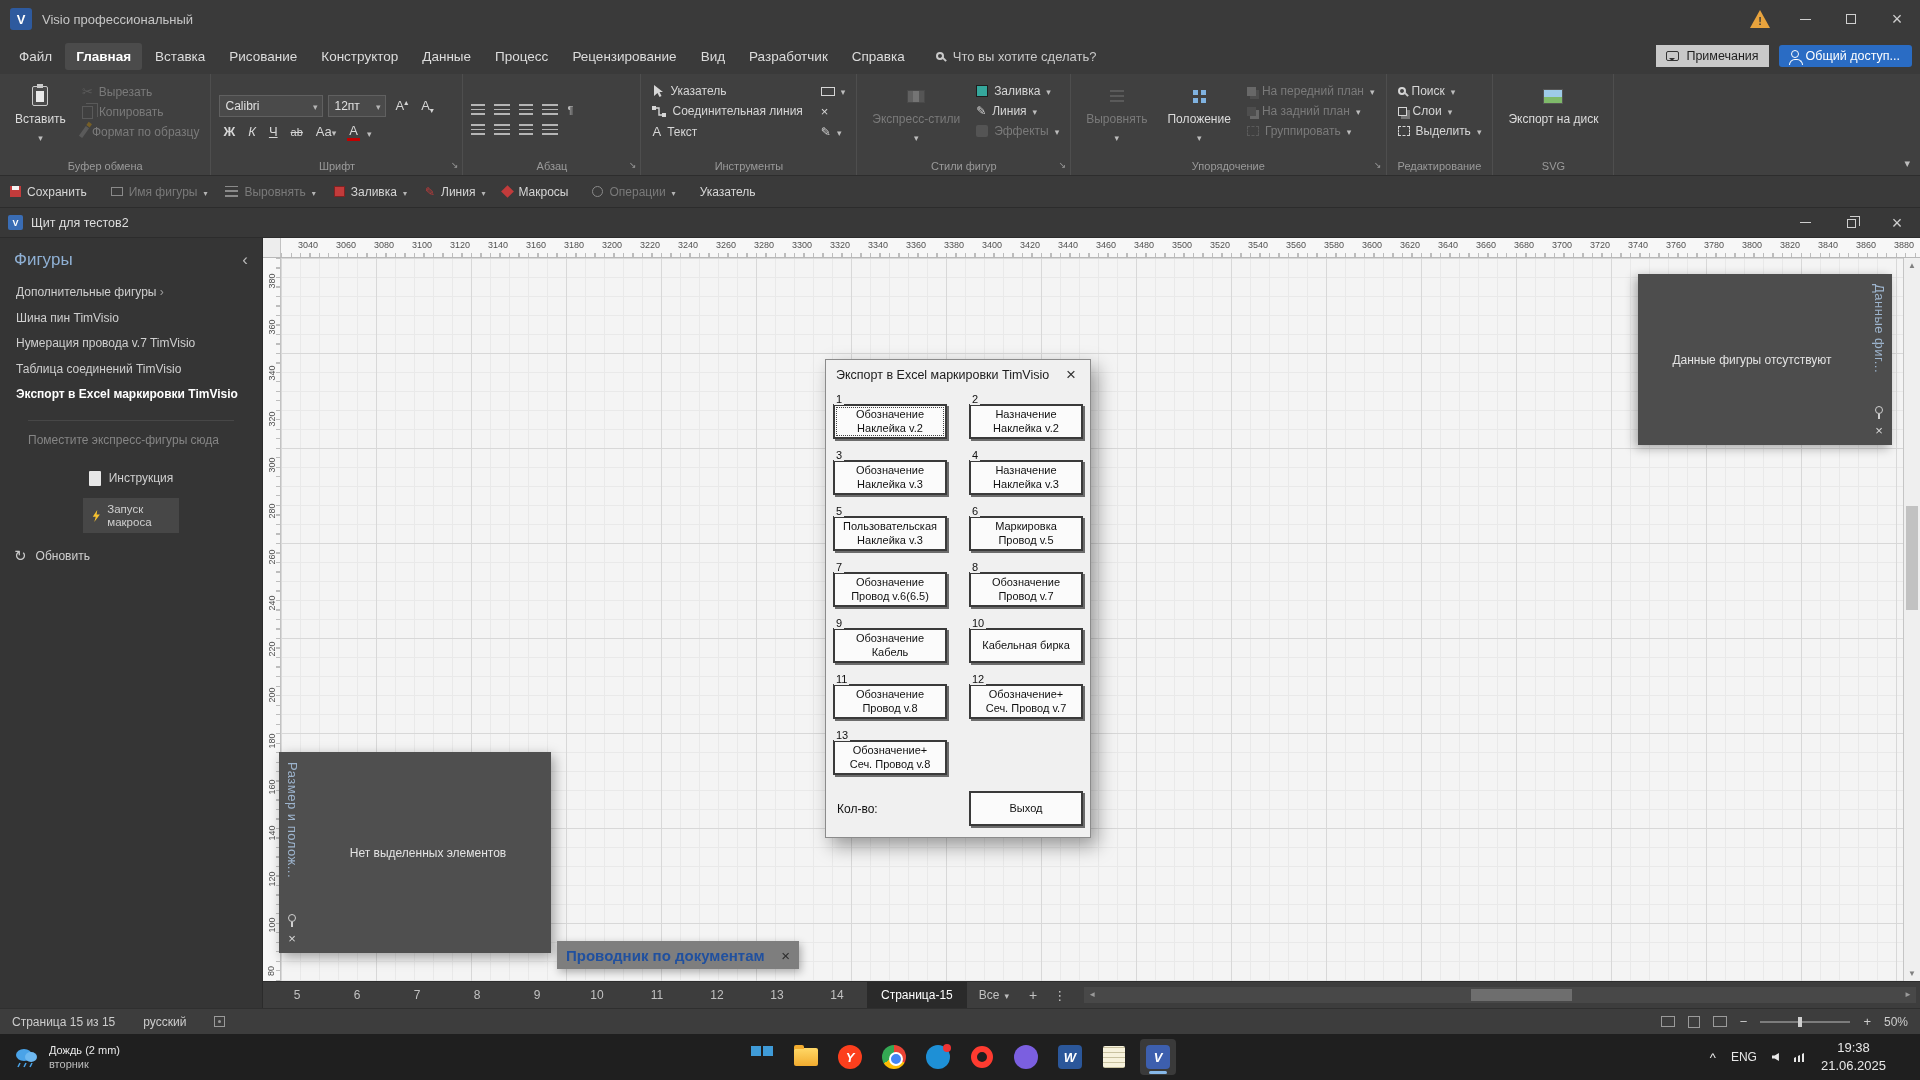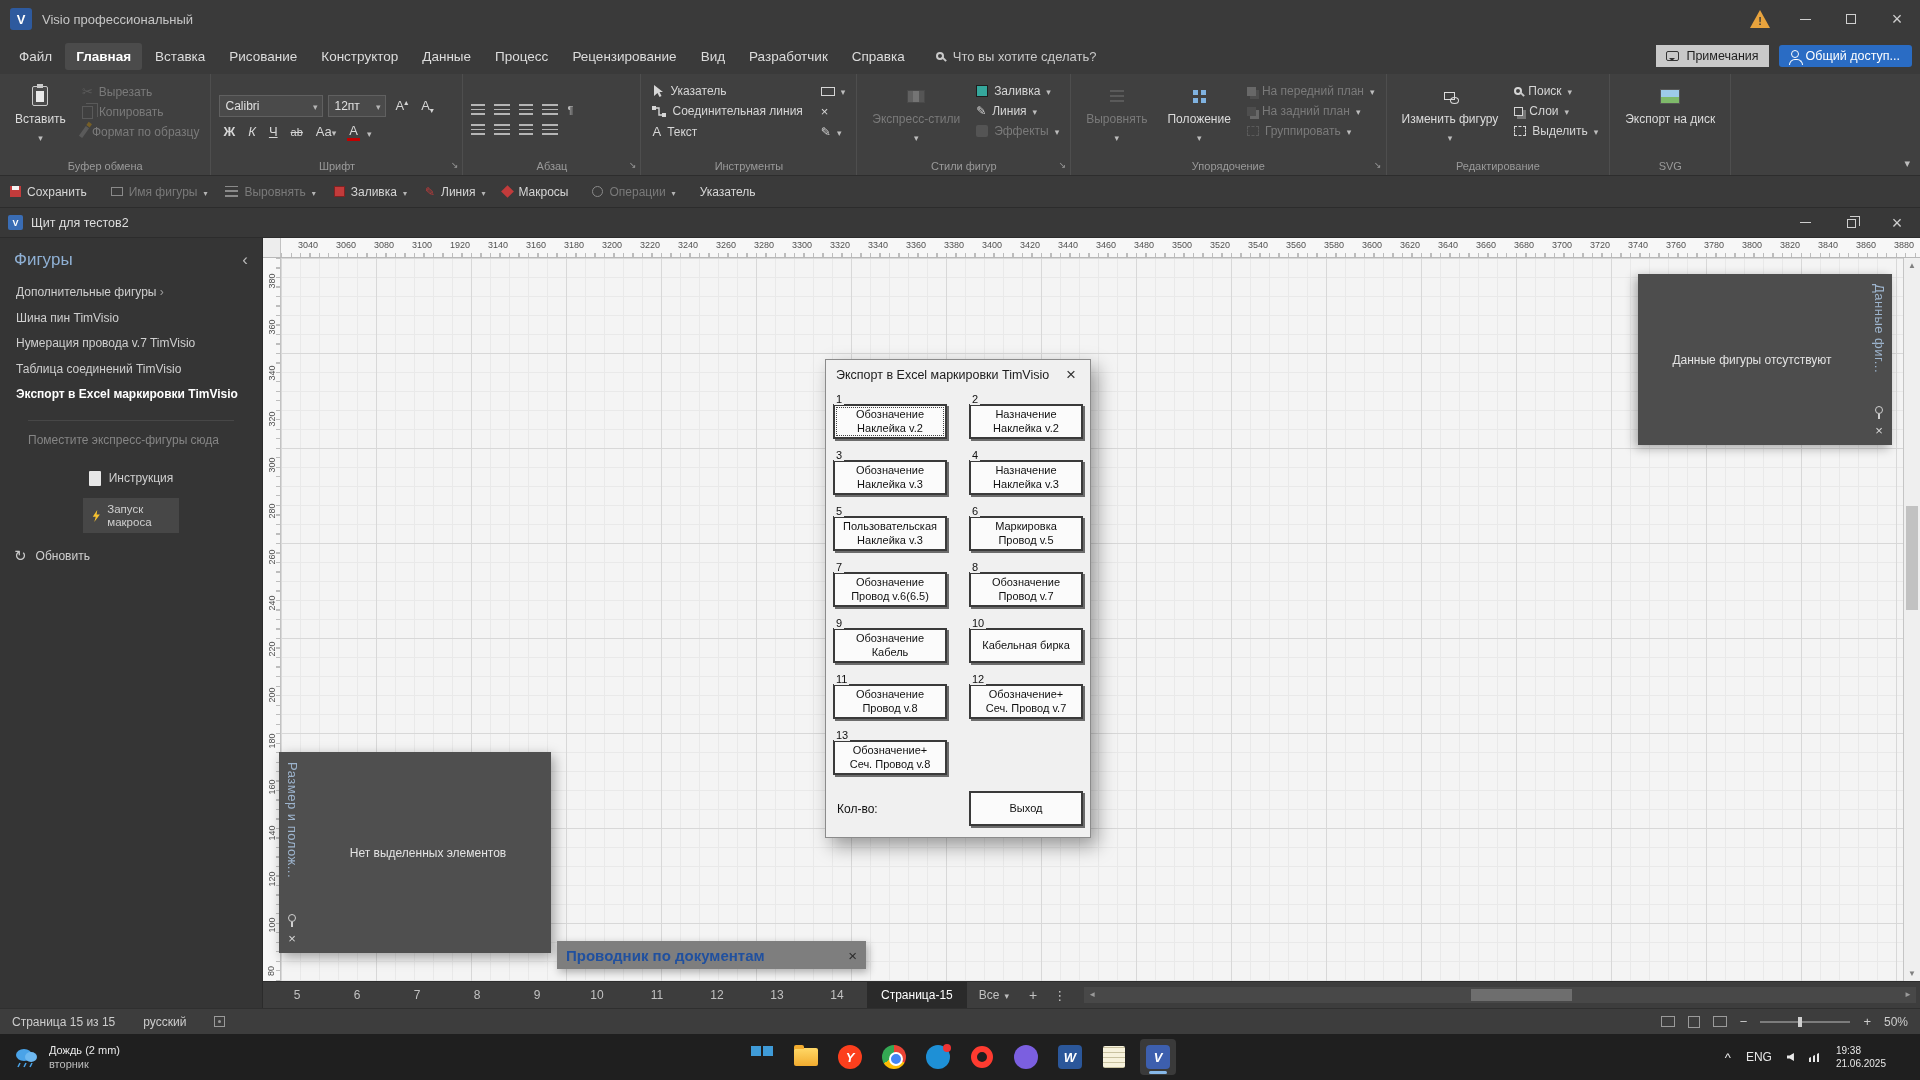--- a/index.html
+++ b/index.html
@@ -163,21 +163,21 @@
 .data-panel{position:absolute;left:1638px;top:36px;width:254px;height:171px;background:#4d4d4d;box-shadow:-3px 3px 10px rgba(0,0,0,.32);z-index:10;display:flex;}
 .dp-content{flex:1;display:flex;align-items:center;justify-content:center;font-size:12px;color:#e3e3e3;padding:0 12px;text-align:left;}
 .panel-side{flex:0 0 26px;position:relative;display:flex;flex-direction:column;align-items:center;padding-top:10px;}
 .vtext{writing-mode:vertical-rl;font-size:13px;color:#9db4cd;letter-spacing:.5px;white-space:nowrap;}
 .panel-icons{position:absolute;bottom:6px;display:flex;flex-direction:column;gap:7px;align-items:center;}
 .i-pin{width:8px;height:8px;border:1.5px solid #d0d0d0;border-radius:50%;position:relative;display:inline-block;}
 .i-pin::after{content:"";position:absolute;left:2px;top:7px;width:1.5px;height:5px;background:#d0d0d0;}
 .i-closesm::before{content:"×";color:#d8d8d8;font-size:13px;line-height:1;}
 .size-panel{position:absolute;left:279px;top:514px;width:272px;height:201px;background:#4f4f4f;box-shadow:3px 4px 12px rgba(0,0,0,.35);display:flex;z-index:10;}
 .sp-content{flex:1;display:flex;align-items:center;justify-content:center;font-size:12px;color:#e3e3e3;text-align:center;padding:0 12px;}
-.doc-explorer{position:absolute;left:557px;top:703px;width:309px;height:28px;background:#7e7e7e;display:flex;align-items:center;padding:0 9px;z-index:11;box-shadow:2px 3px 8px rgba(0,0,0,.3);}
+.doc-explorer{position:absolute;left:557px;top:703px;width:242px;height:28px;background:#7e7e7e;display:flex;align-items:center;padding:0 9px;z-index:11;box-shadow:2px 3px 8px rgba(0,0,0,.3);}
 .de-title{font-size:15px;font-weight:bold;color:#20509f;}
 .de-close{margin-left:auto;background:transparent;border:0;}
 .de-close::before{content:"×";font-size:15px;color:#2c2c2c;}
 
 
 .pagebar{flex:0 0 27px;display:flex;align-items:stretch;background:#3d3d3d;border-top:1px solid #2d2d2d;font-size:12px;color:#c2c2c2;padding-left:4px;}
 .pg-pages{display:flex;}
 .pg-cell{width:60px;display:flex;align-items:center;justify-content:center;}
 .pg-active{background:#2a2a2a;color:#fff;padding:0 14px;display:flex;align-items:center;}
 .pg-all{display:flex;align-items:center;gap:5px;padding:0 12px;}
@@ -226,21 +226,21 @@
 .tb-app.purple-app .tb-glyph{width:24px;height:24px;border-radius:50%;background:#7b5fe0;color:#fff;font-size:12px;display:flex;align-items:center;justify-content:center;}
 .tb-app.word .tb-glyph{width:24px;height:24px;border-radius:4px;background:#2b579a;color:#fff;font-weight:bold;font-size:13px;display:flex;align-items:center;justify-content:center;}
 .tb-app.word .tb-glyph::before{content:"W";}
 .tb-app.light-app .tb-glyph{width:22px;height:22px;background:#f7f2dc;border-radius:2px;background-image:repeating-linear-gradient(0deg,#c9c2a0 0 1px,transparent 1px 5px);}
 .tb-app.visio .tb-glyph{width:24px;height:24px;border-radius:4px;background:#3d5fae;color:#fff;font-weight:bold;font-size:13px;display:flex;align-items:center;justify-content:center;}
 .tb-app.visio .tb-glyph::before{content:"V";}
 .tray{margin-left:auto;display:flex;align-items:center;gap:15px;font-size:12px;color:#e8e8e8;}
 .tray-chev::before{content:"^";font-size:13px;}
 .i-speaker{width:7px;height:8px;background:#e8e8e8;clip-path:polygon(0 30%,40% 30%,100% 0,100% 100%,40% 70%,0 70%);display:inline-block;}
 .i-net{width:12px;height:10px;display:inline-block;background:linear-gradient(90deg,#e8e8e8 2px,transparent 2px 4px,#e8e8e8 4px 6px,transparent 6px 8px,#e8e8e8 8px 10px,transparent 10px);background-size:12px 10px;clip-path:polygon(0 60%,100% 0,100% 100%,0 100%);}
-.clock{text-align:left;font-size:10px;line-height:1.35;}
+.clock{text-align:center;font-size:13px;line-height:1.35;}
 .tb-edge{width:3px;height:100%;border-left:1px solid #4a4a4a;margin-left:4px;}
 svg{display:block;}
 </style>
 </head>
 <body>
 
 <div class="screen">
 
   <div class="titlebar">
     <div class="app-logo">V</div>
@@ -476,27 +476,20 @@
             <span class="cssicon i-groupsel"></span>
             <span>Группировать</span>
             <span class="caret"></span>
           </button>
       </div>
       <div class="rg-label">Упорядочение</div>
       <span class="launcher"></span>
     </div>
 
     <div class="rgroup">
-      <button class="bigbtn">
-        <span class="bicon">
-            <span class="cssicon i-changeshape"></span>
-          </span>
-        <span>Изменить фигуру</span>
-        <span class="caret"></span>
-      </button>
       <div class="smallcol">
         <button class="smallbtn">
             <span class="cssicon i-search" style="border-color:#d6d6d6;"></span>
             <span>Поиск</span>
             <span class="caret"></span>
           </button>
         <button class="smallbtn">
             <span class="cssicon i-layers"></span>
             <span>Слои</span>
             <span class="caret"></span>
@@ -631,21 +624,21 @@
     <div class="workarea">
       <div class="canvas-zone">
         <div class="ruler-row">
           <div class="ruler-corner"></div>
           <div class="hruler">
 
           <div class="hr-cell">3040</div>
               <div class="hr-cell">3060</div>
               <div class="hr-cell">3080</div>
               <div class="hr-cell">3100</div>
-              <div class="hr-cell">1920</div>
+              <div class="hr-cell">3120</div>
               <div class="hr-cell">3140</div>
               <div class="hr-cell">3160</div>
               <div class="hr-cell">3180</div>
               <div class="hr-cell">3200</div>
               <div class="hr-cell">3220</div>
               <div class="hr-cell">3240</div>
               <div class="hr-cell">3260</div>
               <div class="hr-cell">3280</div>
               <div class="hr-cell">3300</div>
               <div class="hr-cell">3320</div>

